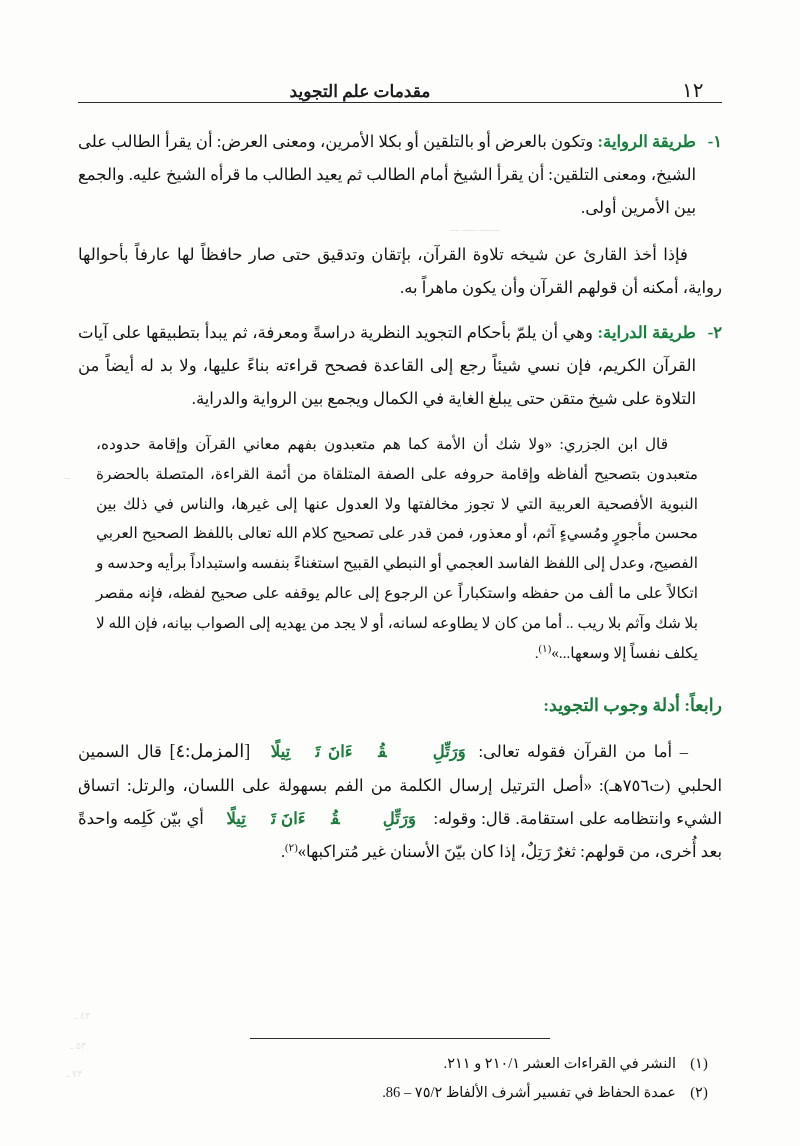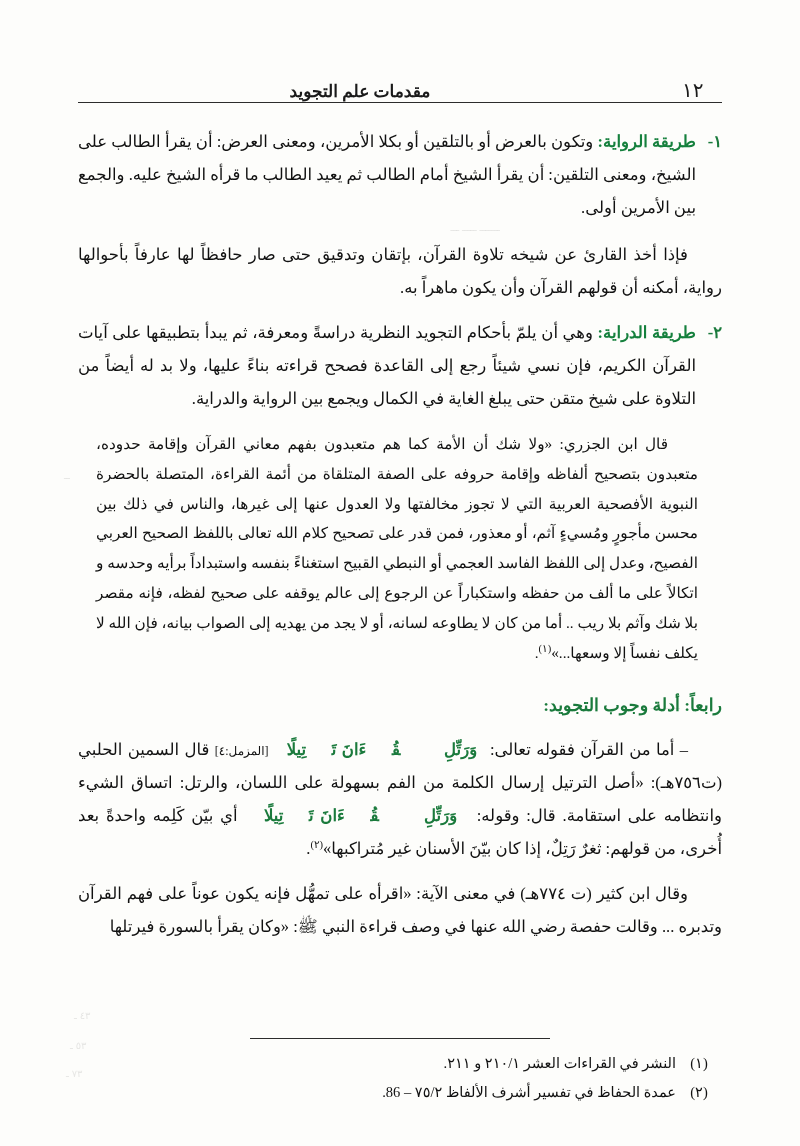--- a/index.html
+++ b/index.html
@@ -96,21 +96,21 @@
     color: #1a7a3c;
     font-weight: 700;
     font-size: 17.5px;
     margin: 20px 0 10px 0;
     text-align: right;
   }
   .ayah {
     color: #1a7a3c;
     font-weight: 700;
   }
-  .small-ref { font-size: 12px; }
+  .small-ref { font-size: 18px; }
   sup {
     font-size: 10.5px;
     vertical-align: super;
   }
   
   .footnotes {
     position: absolute;
     bottom: 0;
     right: 0;
     left: 0;
@@ -176,21 +176,20 @@
         <div class="num-body"><span class="green">طريقة الدراية:</span><span> وهي أن يلمّ بأحكام التجويد النظرية دراسةً ومعرفة، ثم يبدأ بتطبيقها على آيات القرآن الكريم، فإن نسي شيئاً رجع إلى القاعدة فصحح قراءته بناءً عليها، ولا بد له أيضاً من التلاوة على شيخ متقن حتى يبلغ الغاية في الكمال ويجمع بين الرواية والدراية.</span></div>
       </div>
 
       <div class="quote-block"><span>قال ابن الجزري: «ولا شك أن الأمة كما هم متعبدون بفهم معاني القرآن وإقامة حدوده، متعبدون بتصحيح ألفاظه وإقامة حروفه على الصفة المتلقاة من أئمة القراءة، المتصلة بالحضرة النبوية الأفصحية العربية التي لا تجوز مخالفتها ولا العدول عنها إلى غيرها، والناس في ذلك بين محسن مأجورٍ ومُسيءٍ آثم، أو معذور، فمن قدر على تصحيح كلام الله تعالى باللفظ الصحيح العربي الفصيح، وعدل إلى اللفظ الفاسد العجمي أو النبطي القبيح استغناءً بنفسه واستبداداً برأيه وحدسه و اتكالاً على ما ألف من حفظه واستكباراً عن الرجوع إلى عالم يوقفه على صحيح لفظه، فإنه مقصر بلا شك وآثم بلا ريب .. أما من كان لا يطاوعه لسانه، أو لا يجد من يهديه إلى الصواب بيانه، فإن الله لا يكلف نفساً إلا وسعها...»</span><sup>(١)</sup>.</div>
 
       <div class="section-head">رابعاً: أدلة وجوب التجويد:</div>
 
 
       <p class="para"><span>– أما من القرآن فقوله تعالى:</span><span class="ayah">﴿وَرَتِّلِ ٱلۡقُرۡءَانَ تَرۡتِيلًا﴾</span> <span class="small-ref">[المزمل:٤]</span> <span>قال السمين الحلبي (ت٧٥٦هـ): «أصل الترتيل إرسال الكلمة من الفم بسهولة على اللسان، والرتل: اتساق الشيء وانتظامه على استقامة. قال: وقوله:</span><span class="ayah">﴿ وَرَتِّلِ ٱلۡقُرۡءَانَ تَرۡتِيلًا ﴾</span> <span>أي بيّن كَلِمه واحدةً بعد أُخرى، من قولهم: ثغرٌ رَتِلٌ، إذا كان بيّنَ الأسنان غير مُتراكبها»</span><sup>(٢)</sup>.</p>
 
-      <p class="para">وقال ابن كثير (ت ٧٧٤هـ) في معنى الآية: «اقرأه على تمهُّل فإنه يكون عوناً على فهم القرآن وتدبره ... وقالت حفصة رضي الله عنها في وصف قراءة النبي ﷺ:  «وكان يقرأ بالسورة فيرتلها</p>
 
     </div>
 
     <div class="footnotes">
       <div class="fn-rule"></div>
       <div class="fn-row">
         <div class="fn-num">(١)</div>
         <div class="fn-text">النشر في القراءات العشر ٢١٠/١ و ٢١١.</div>
       </div>
       <div class="fn-row">

